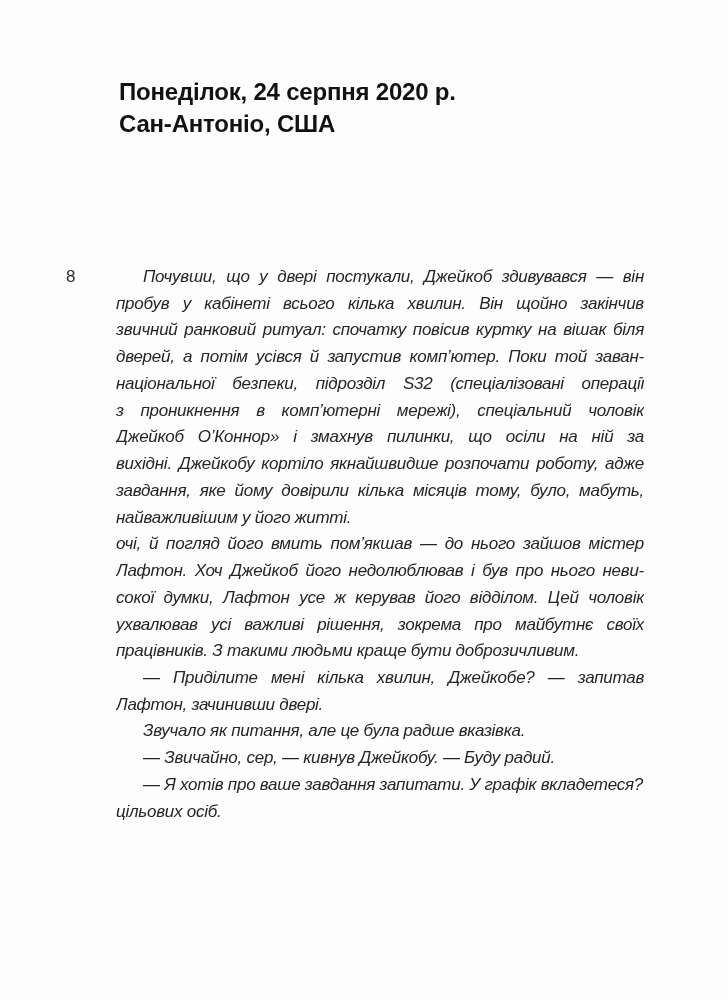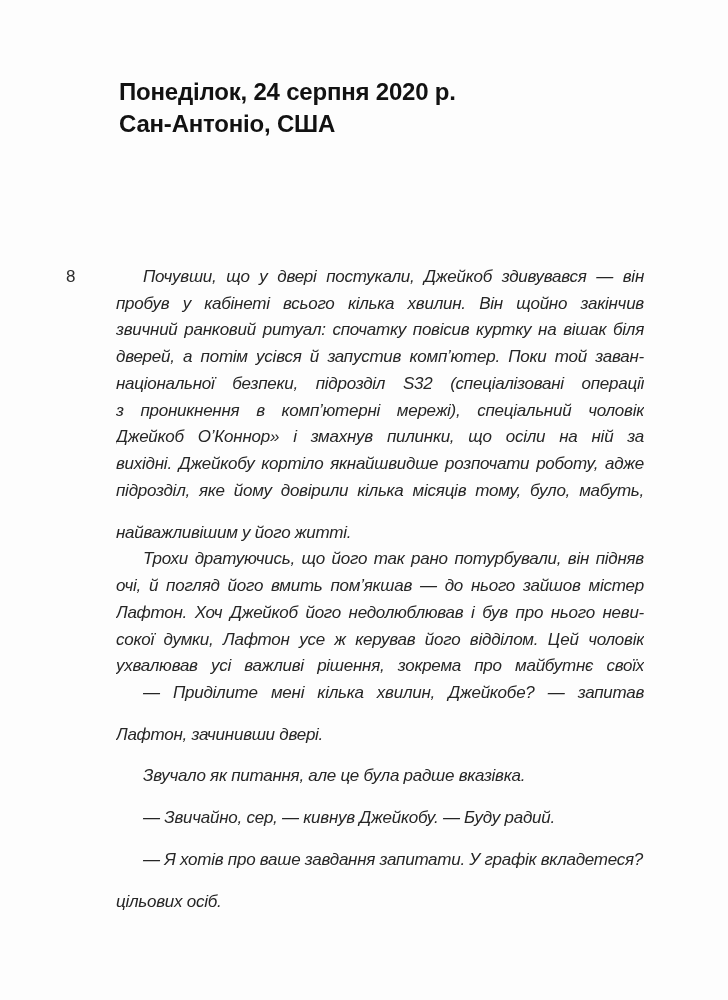--- a/index.html
+++ b/index.html
@@ -47,21 +47,20 @@
   .para { margin: 0; font-style: italic; }
   .line {
     height: 26.74px;
     overflow: hidden;
     text-align: justify;
     text-align-last: justify;
   }
   .line.last {
     text-align: center;
     text-align-last: left;
-    margin-top: 15px;
   }
   .line.first {
     text-indent: 27px;
   }
 </style>
 </head>
 <body>
 
 <div class="page">
   <div class="heading">
@@ -72,29 +71,29 @@
   <div class="text-block" id="text-block">
       <div class="para">
         <div class="line first">Почувши, що у двері постукали, Джейкоб здивувався — він</div>
         <div class="line">пробув у кабінеті всього кілька хвилин. Він щойно закінчив</div>
         <div class="line">звичний ранковий ритуал: спочатку повісив куртку на вішак біля</div>
         <div class="line">дверей, а потім усівся й запустив комп’ютер. Поки той заван-</div>
         <div class="line">національної безпеки, підрозділ S32 (спеціалізовані операції</div>
         <div class="line">з проникнення в комп’ютерні мережі), спеціальний чоловік</div>
         <div class="line">Джейкоб О’Коннор» і змахнув пилинки, що осіли на ній за</div>
         <div class="line">вихідні. Джейкобу кортіло якнайшвидше розпочати роботу, адже</div>
-        <div class="line">підрозділ, яке йому довірили кілька місяців тому, було, мабуть,</div>
+        <div class="line">завдання, яке йому довірили кілька місяців тому, було, мабуть,</div>
         <div class="line last">найважливішим у його житті.</div>
       </div>
       <div class="para">
-        <div class="line first">Трохи дратуючись, що його так рано потурбували, він підняв</div>
         <div class="line">очі, й погляд його вмить пом’якшав — до нього зайшов містер</div>
         <div class="line">Лафтон. Хоч Джейкоб його недолюблював і був про нього неви-</div>
         <div class="line">сокої думки, Лафтон усе ж керував його відділом. Цей чоловік</div>
         <div class="line">ухвалював усі важливі рішення, зокрема про майбутнє своїх</div>
+        <div class="line last">працівників. З такими людьми краще бути доброзичливим.</div>
       </div>
       <div class="para">
         <div class="line first">— Приділите мені кілька хвилин, Джейкобе? — запитав</div>
         <div class="line last">Лафтон, зачинивши двері.</div>
       </div>
       <div class="para">
         <div class="line first last">Звучало як питання, але це була радше вказівка.</div>
       </div>
       <div class="para">
         <div class="line first last">— Звичайно, сер, — кивнув Джейкобу. — Буду радий.</div>

